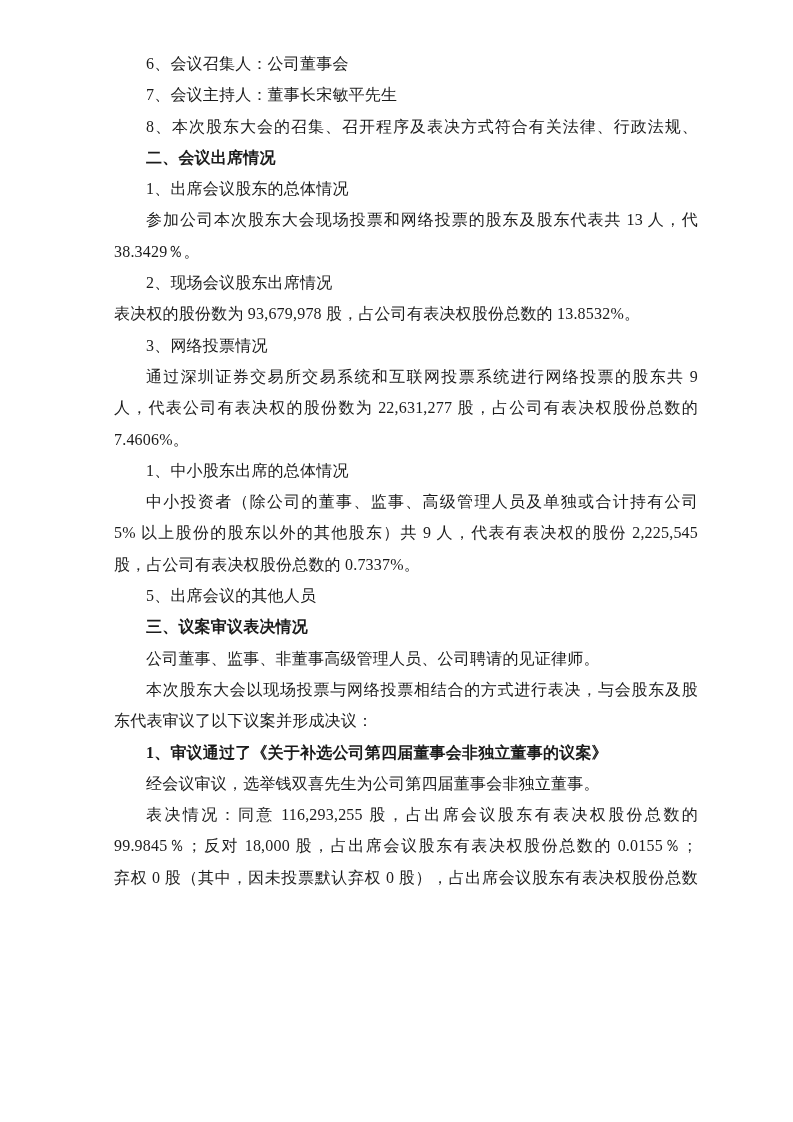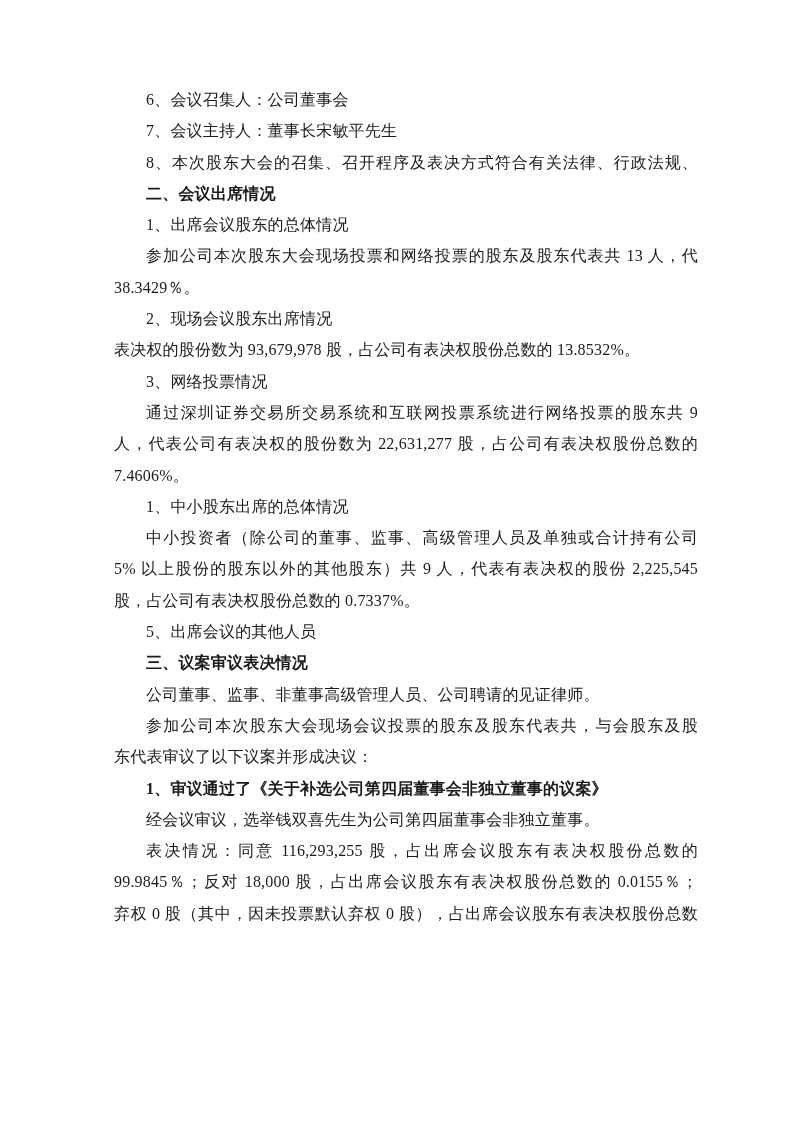--- a/index.html
+++ b/index.html
@@ -9,21 +9,21 @@
   }
   .page {
     position: relative;
     width: 793px;
     height: 1122px;
     background: #ffffff;
     color: #1b1b1b;
     font-family: "Liberation Serif", "DejaVu Serif", serif;
     font-size: 16px;
     box-sizing: border-box;
-    padding: 84px 95px 0 114px;
+    padding: 48px 95px 0 114px;
     overflow: hidden;
   }
   .para {
     margin: 0;
     padding: 0;
   }
   .para.bold .line {
     font-weight: 700;
   }
   .line {
@@ -92,21 +92,21 @@
       <div class="para">
         <div class="line first">5、出席会议的其他人员</div>
       </div>
       <div class="para bold">
         <div class="line first">三、议案审议表决情况</div>
       </div>
       <div class="para">
         <div class="line first">公司董事、监事、非董事高级管理人员、公司聘请的见证律师。</div>
       </div>
       <div class="para">
-        <div class="line first fill">参加公司本次股东大会现场会议投票的股东及股东代表共，与会股东及股</div>
+        <div class="line first fill">本次股东大会以现场投票与网络投票相结合的方式进行表决，与会股东及股</div>
         <div class="line">东代表审议了以下议案并形成决议：</div>
       </div>
       <div class="para bold">
         <div class="line first">1、审议通过了《关于补选公司第四届董事会非独立董事的议案》</div>
       </div>
       <div class="para">
         <div class="line first">经会议审议，选举钱双喜先生为公司第四届董事会非独立董事。</div>
       </div>
       <div class="para">
         <div class="line first fill">表决情况：同意 116,293,255 股，占出席会议股东有表决权股份总数的</div>

